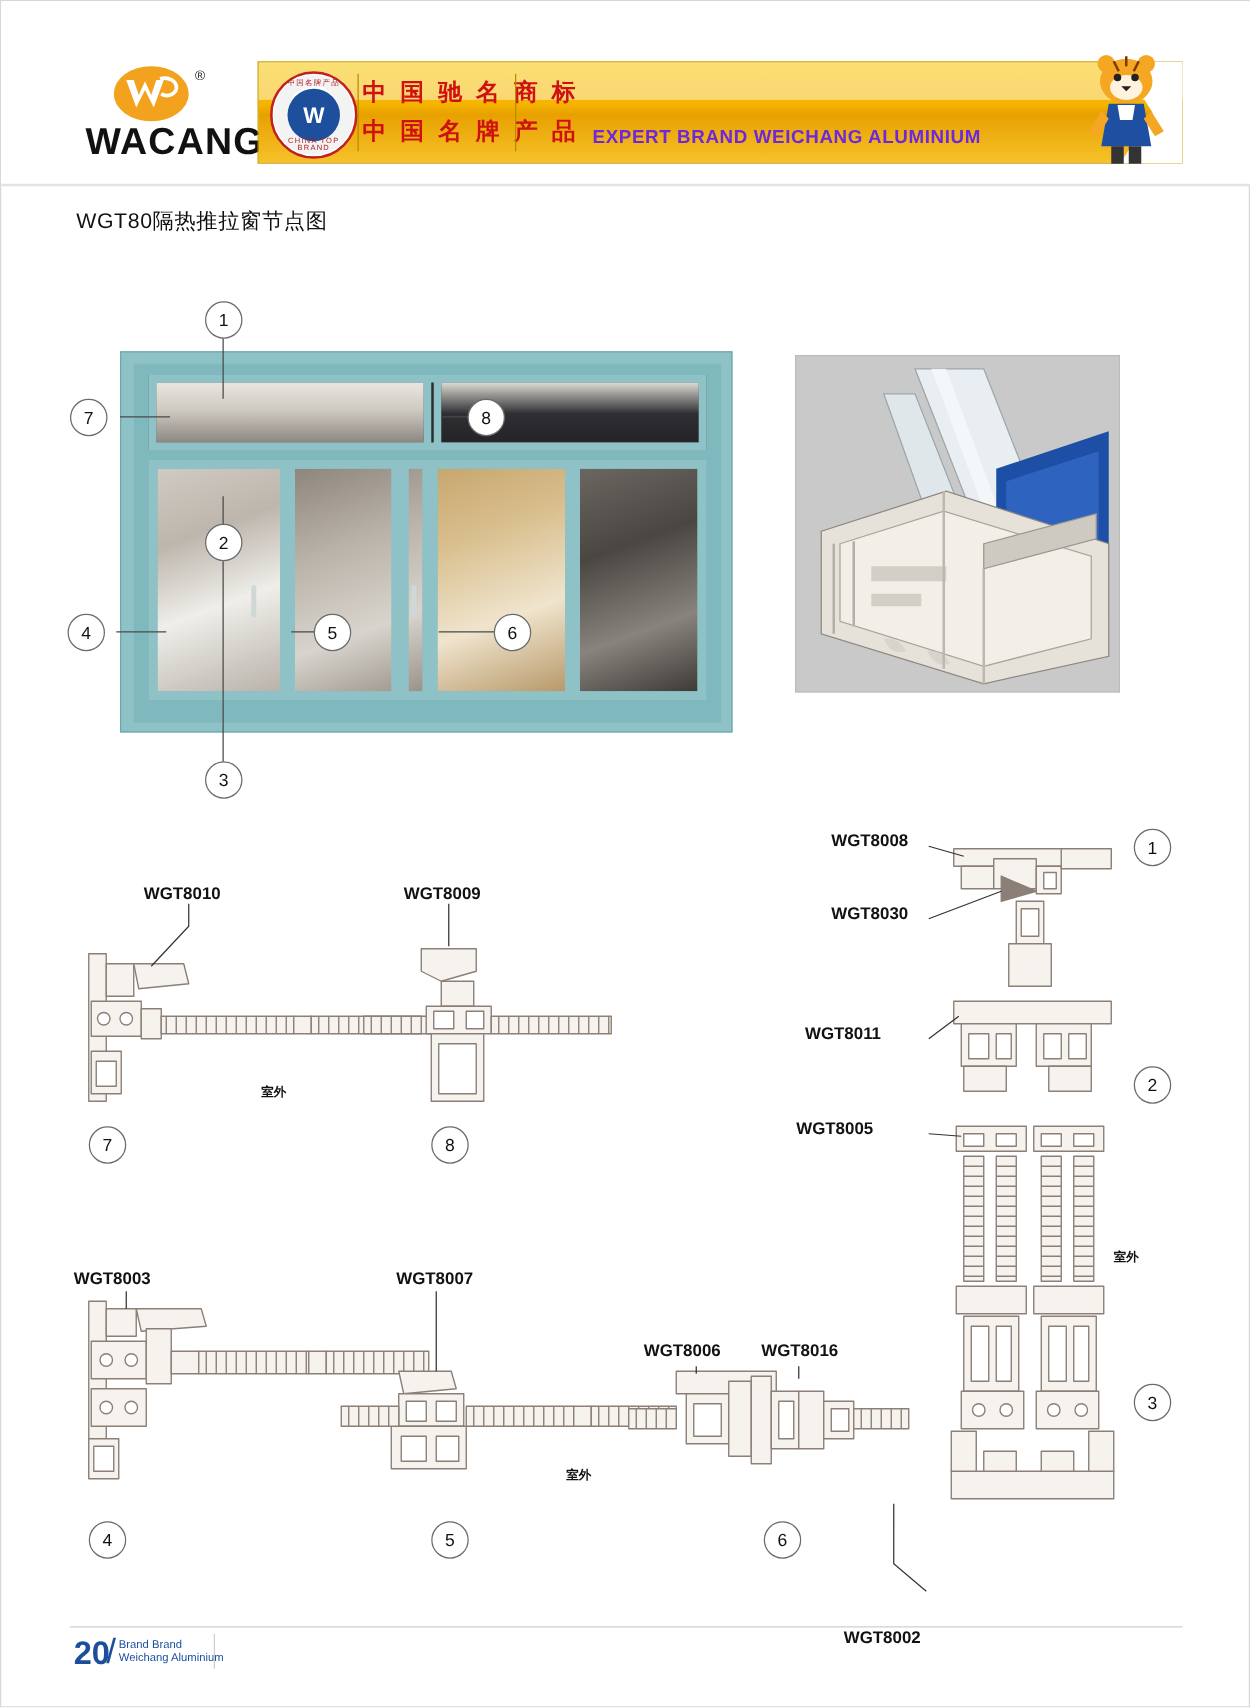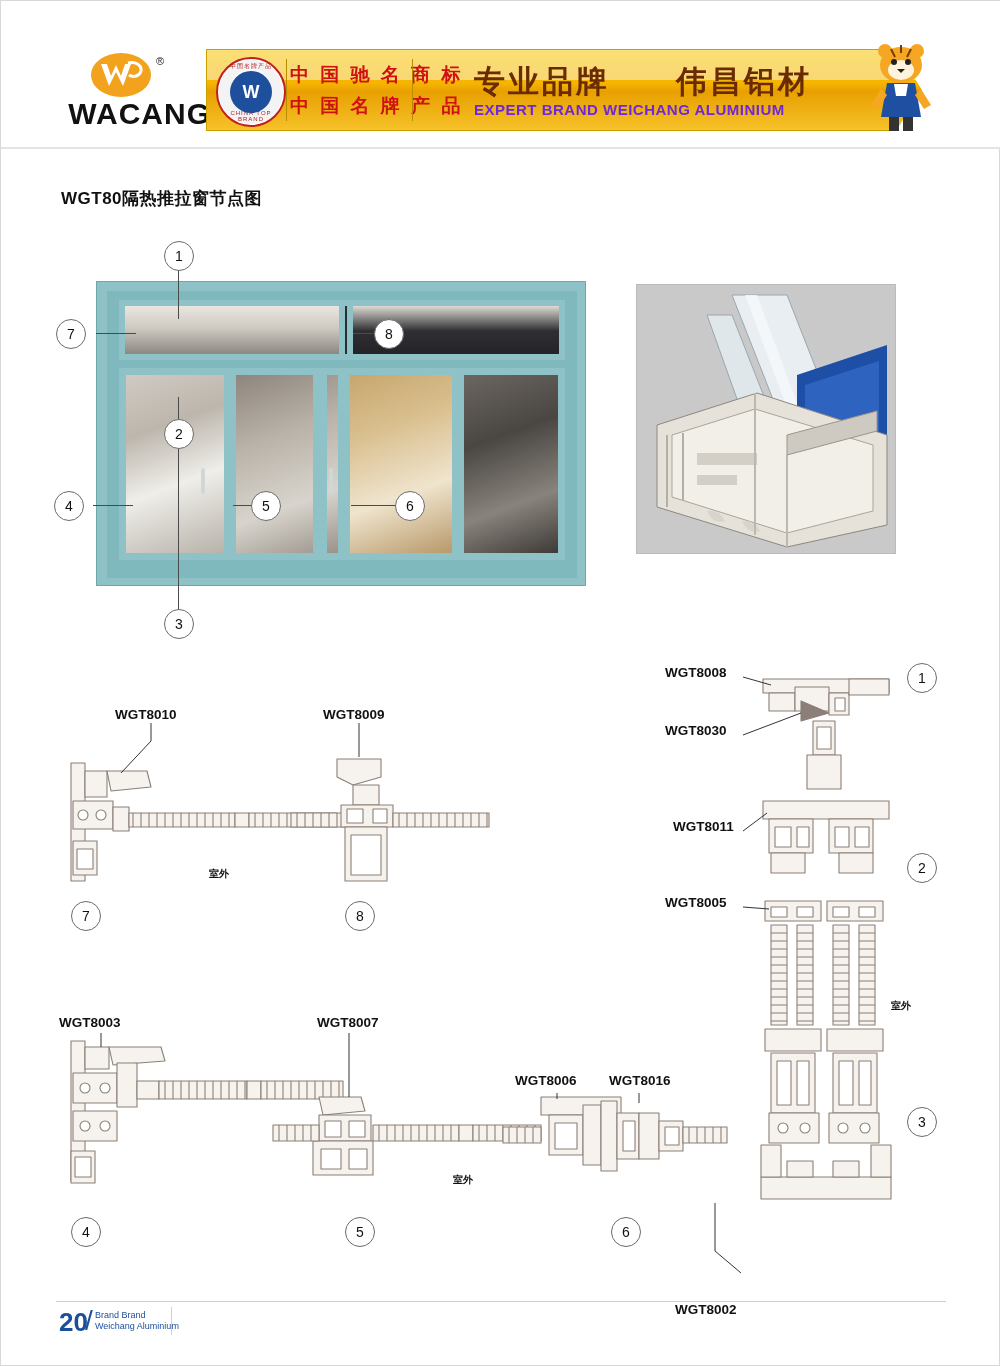--- a/index.html
+++ b/index.html
@@ -97,22 +97,22 @@
   }
   .brand-en{
     position:absolute;left:268px;top:52px;
     font-size:15px;font-weight:bold;color:#6d28d9;letter-spacing:.5px;white-space:nowrap;
   }
   .mascot{
     position:absolute;left:655px;top:-6px;width:80px;height:92px;
   }
   
   .doc-title{
-    position:absolute;left:60px;top:186px;
-    font-size:17px;font-weight:bold;color:#111;letter-spacing:.5px;
+    position:absolute;left:60px;top:164px;
+    font-size:17px;font-weight:normal;color:#111;letter-spacing:.5px;
   }
   
   .win-photo{
     position:absolute;left:95px;top:280px;width:490px;height:305px;
     background:#8fc2c6;
     border:1px solid #6ea7ac;
     box-sizing:border-box;
   }
   .win-frame-outer{
     position:absolute;left:10px;top:9px;width:470px;height:287px;
@@ -221,22 +221,20 @@
         <div class="seal-bot">CHINA TOP BRAND</div>
       </div>
 
       <div class="divider-v" style="left:80px;"></div>
       <div class="red-lines">
         <div class="red-line">中 国 驰 名 商 标</div>
         <div class="red-line">中 国 名 牌 产 品</div>
       </div>
       <div class="divider-v" style="left:206px;"></div>
 
-      <div class="brand-cn">专业品牌</div>
-      <div class="brand-cn2">伟昌铝材</div>
       <div class="brand-en">EXPERT BRAND WEICHANG ALUMINIUM</div>
 
       <div class="mascot">
         <svg width="80" height="92" viewBox="0 0 80 92">
           <ellipse cx="40" cy="22" rx="21" ry="18" fill="#f5a623"></ellipse>
           <ellipse cx="24" cy="8" rx="7" ry="7" fill="#f5a623"></ellipse>
           <ellipse cx="56" cy="8" rx="7" ry="7" fill="#f5a623"></ellipse>
           <ellipse cx="40" cy="27" rx="13" ry="10" fill="#fff3dd"></ellipse>
           <circle cx="33" cy="19" r="3" fill="#222"></circle>
           <circle cx="47" cy="19" r="3" fill="#222"></circle>
@@ -477,22 +475,22 @@
   </svg>
 
   <div class="label" style="left:114px;top:706px;">WGT8010</div>
   <div class="label" style="left:322px;top:706px;">WGT8009</div>
   <div class="label" style="left:58px;top:1014px;">WGT8003</div>
   <div class="label" style="left:316px;top:1014px;">WGT8007</div>
   <div class="label" style="left:514px;top:1072px;">WGT8006</div>
   <div class="label" style="left:608px;top:1072px;">WGT8016</div>
   <div class="label" style="left:664px;top:664px;">WGT8008</div>
   <div class="label" style="left:664px;top:722px;">WGT8030</div>
-  <div class="label" style="left:672px;top:818px;">WGT8011</div>
-  <div class="label" style="left:664px;top:894px;">WGT8005</div>
+  <div class="label" style="left:643px;top:818px;">WGT8011</div>
+  <div class="label" style="left:636px;top:894px;">WGT8005</div>
   <div class="label" style="left:674px;top:1301px;">WGT8002</div>
 
   <div class="label-cn" style="left:208px;top:866px;">室外</div>
   <div class="label-cn" style="left:452px;top:1172px;">室外</div>
   <div class="label-cn" style="left:890px;top:998px;">室外</div>
 
   <div class="cnum" style="left:70px;top:900px;">7</div>
   <div class="cnum" style="left:344px;top:900px;">8</div>
   <div class="cnum" style="left:70px;top:1216px;">4</div>
   <div class="cnum" style="left:344px;top:1216px;">5</div>

